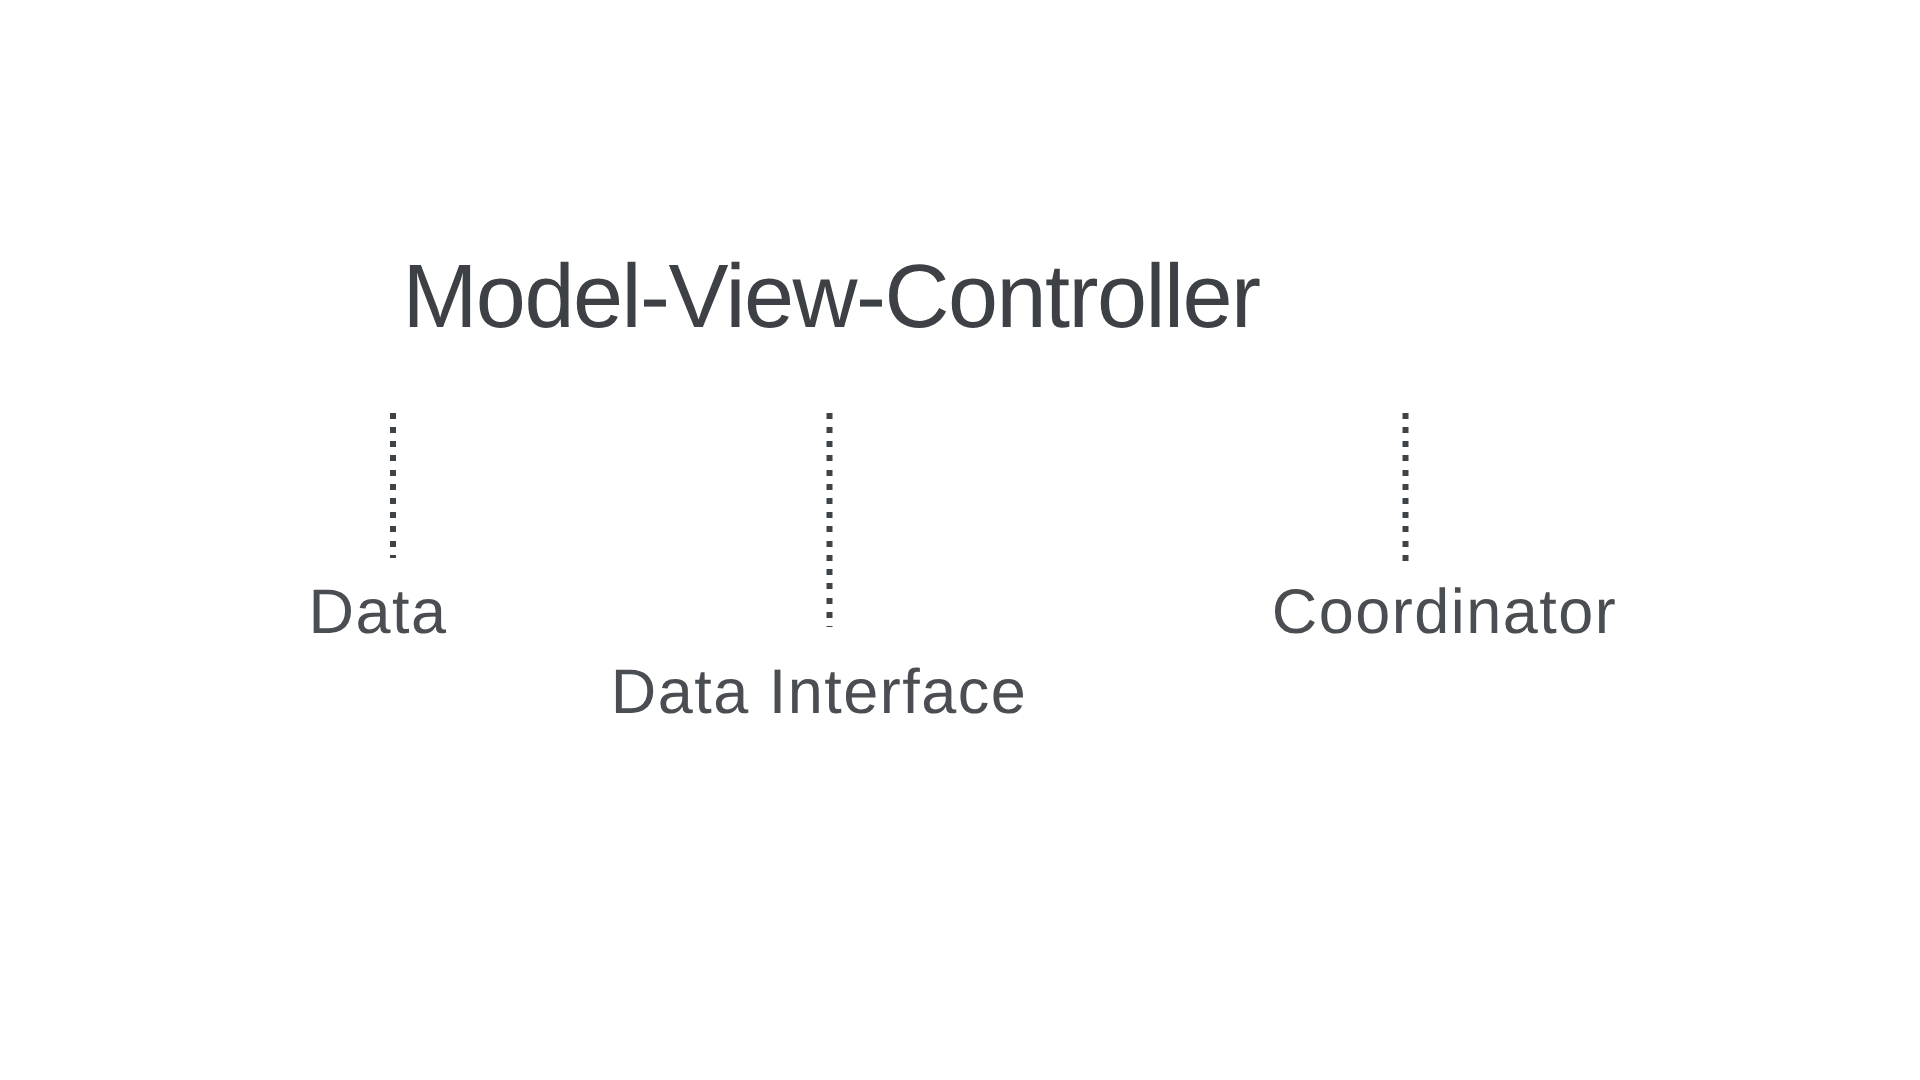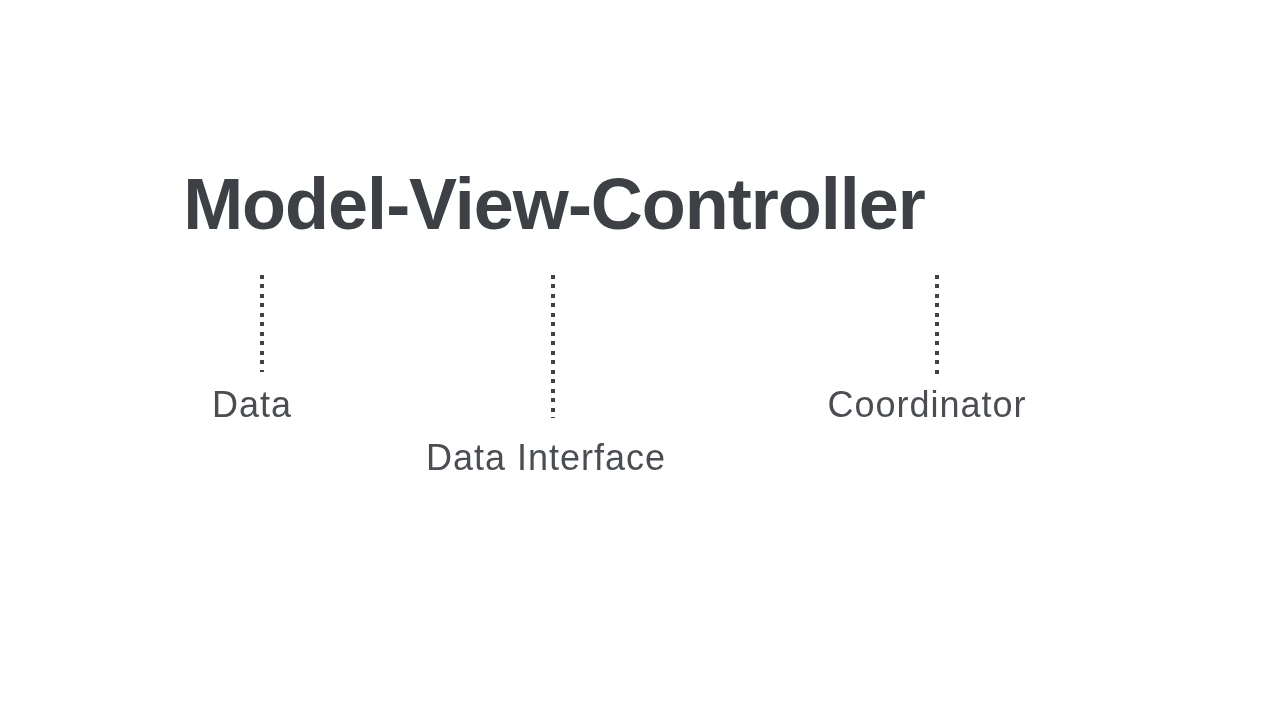--- a/index.html
+++ b/index.html
@@ -19,22 +19,22 @@
     width:1280px;
     height:720px;
     background:var(--bg);
   }
   .diagram-title{
     position:absolute;
     top:168px;
     left:0;
     width:1108px;
     text-align:center;
-    font-size:72px;
-    font-weight:700;
+    font-size:60px;
+    font-weight:400;
     letter-spacing:-1px;
     color:var(--title-color);
     line-height:1.0;
     white-space:nowrap;
   }
   .connector{
     position:absolute;
     width:4px;
     top:275px;
     background:repeating-linear-gradient(
@@ -43,31 +43,31 @@
       var(--connector-color) 4px,
       transparent 4px,
       transparent 9.5px
     );
   }
   .connector.c-model{left:260px;height:97px;}
   .connector.c-view{left:551px;height:143px;}
   .connector.c-controller{left:935px;height:103px;}
   .node-label{
     position:absolute;
-    font-size:36px;
+    font-size:42px;
     font-weight:300;
     letter-spacing:1px;
     color:var(--label-color);
     line-height:1.0;
     white-space:nowrap;
     transform:translateX(-50%);
   }
   .l-model{left:252px;top:387px;}
   .l-view{left:546px;top:440px;}
-  .l-controller{left:927px;top:387px;}
+  .l-controller{left:963px;top:387px;}
 </style>
 </head>
 <body>
 
 <div class="stage">
 
   <h1 class="diagram-title">Model-View-Controller</h1>
 
   <div class="connector c-model"></div>
 

